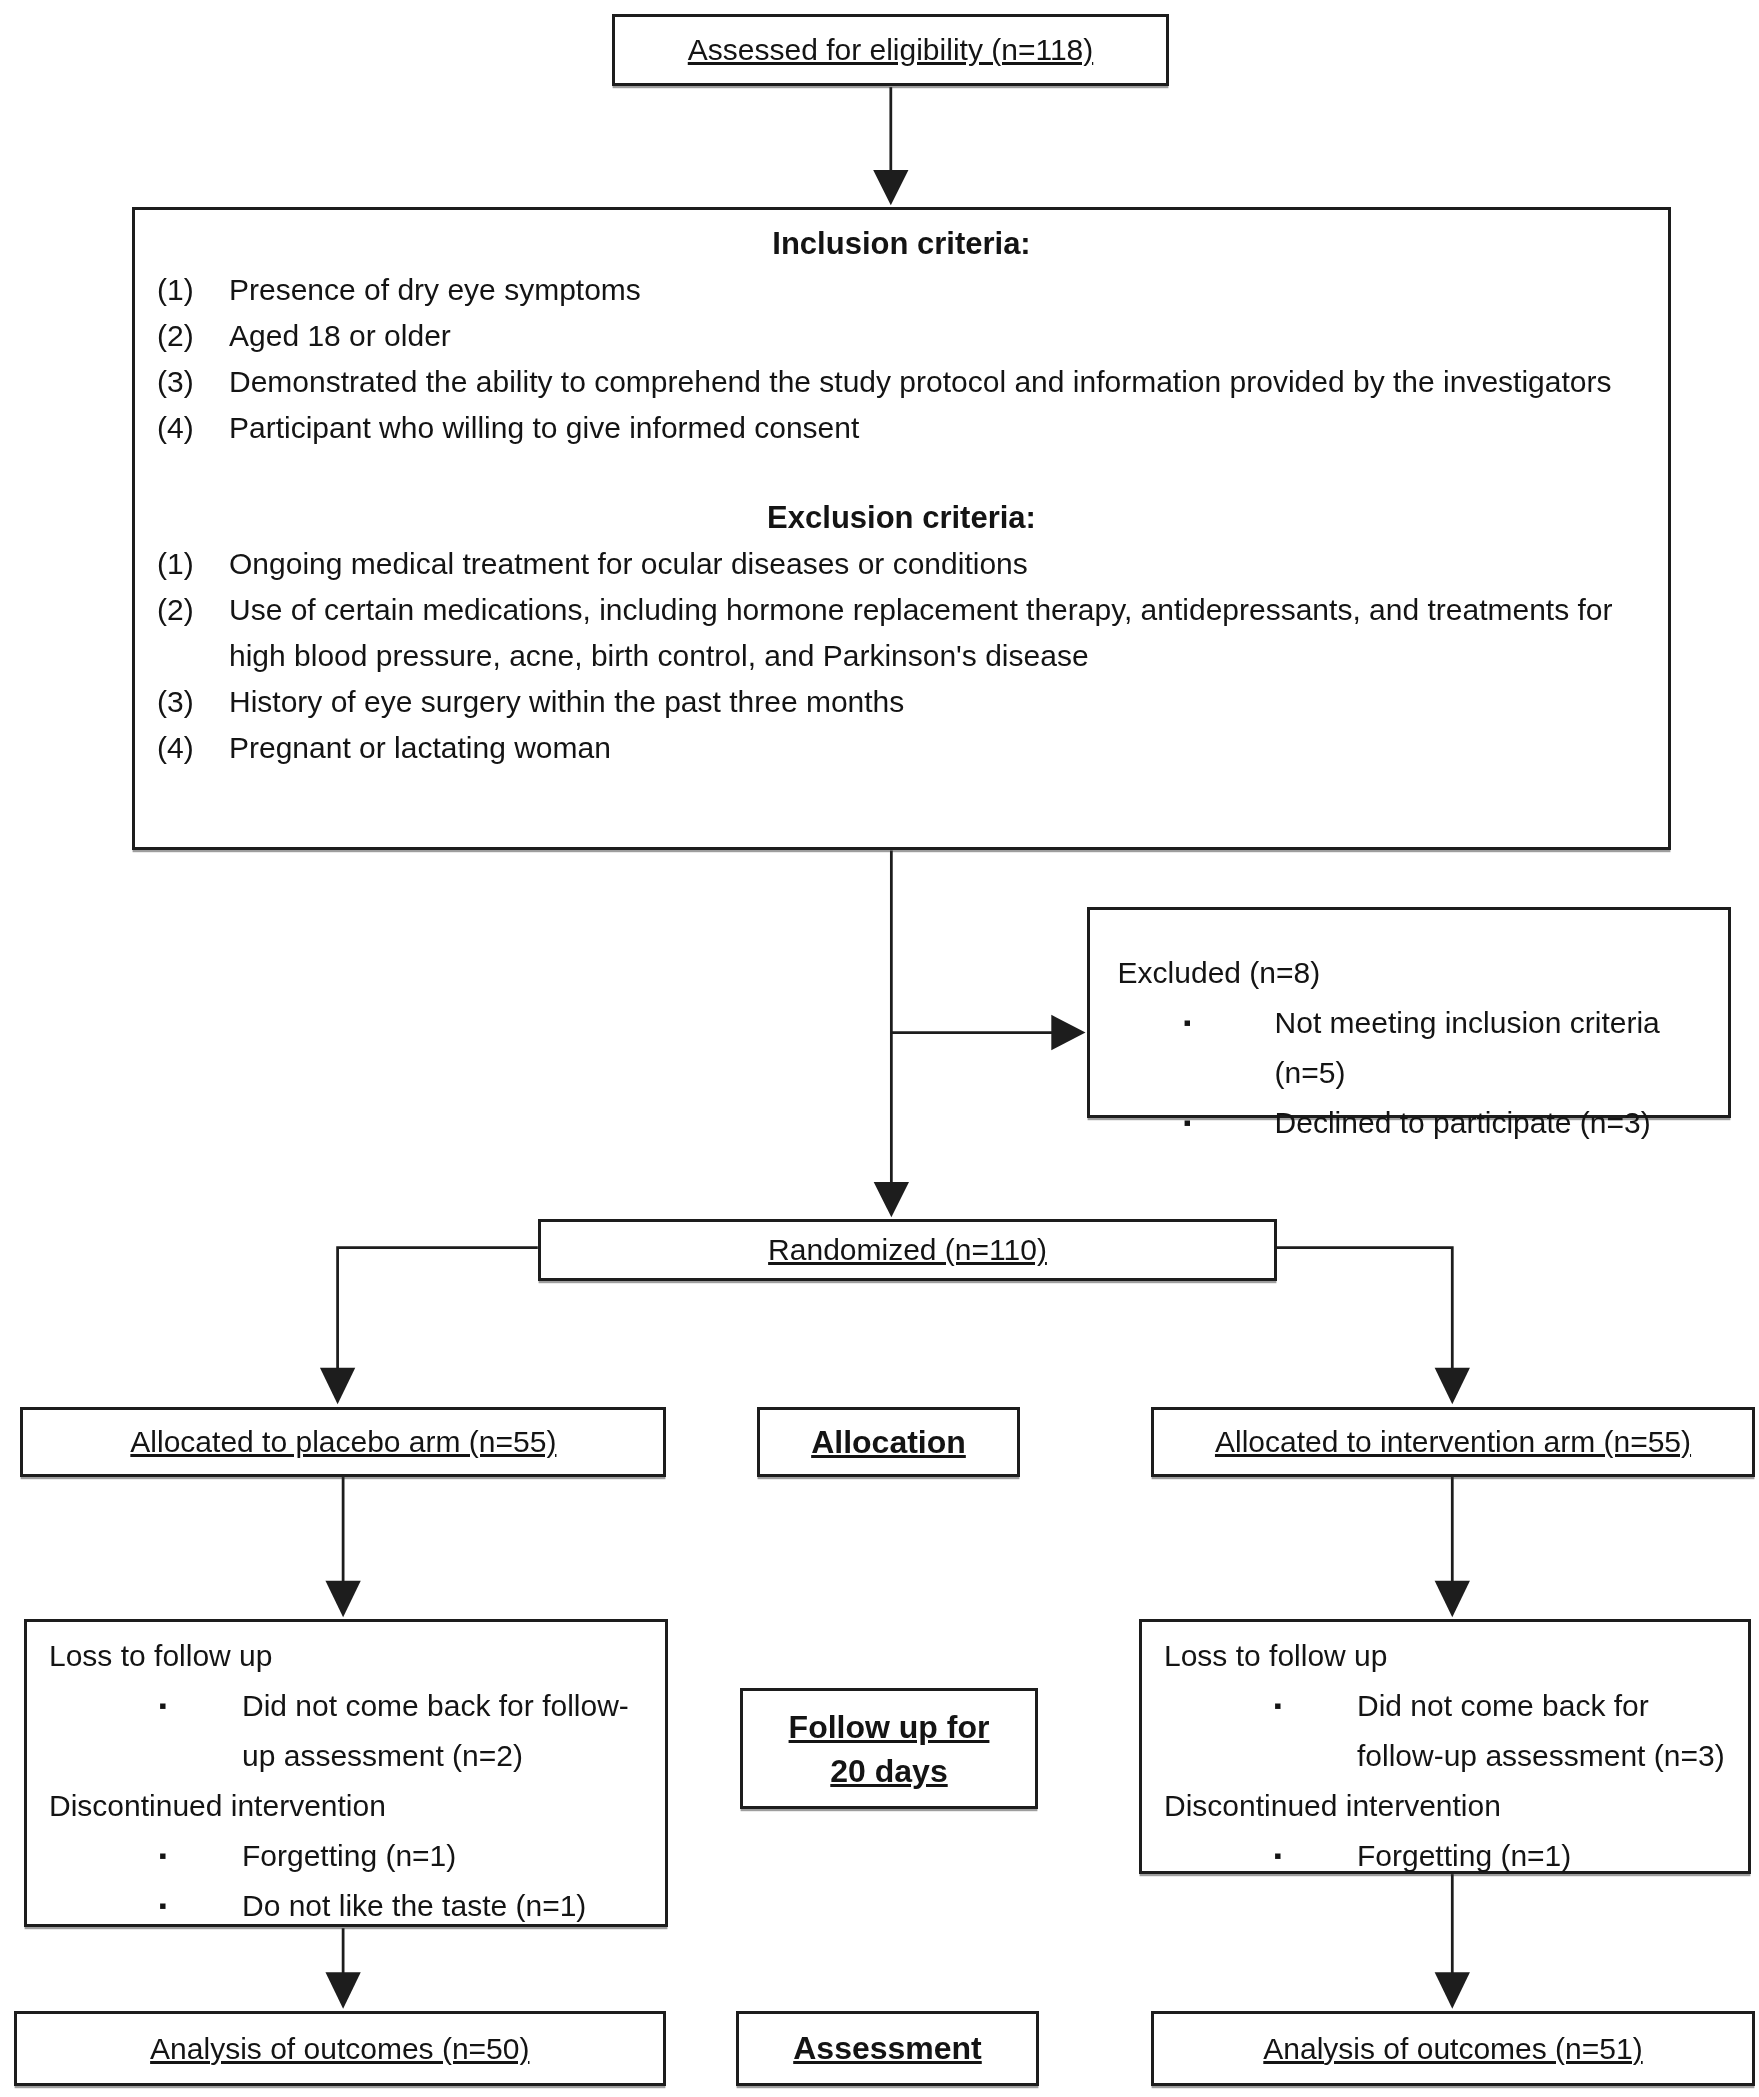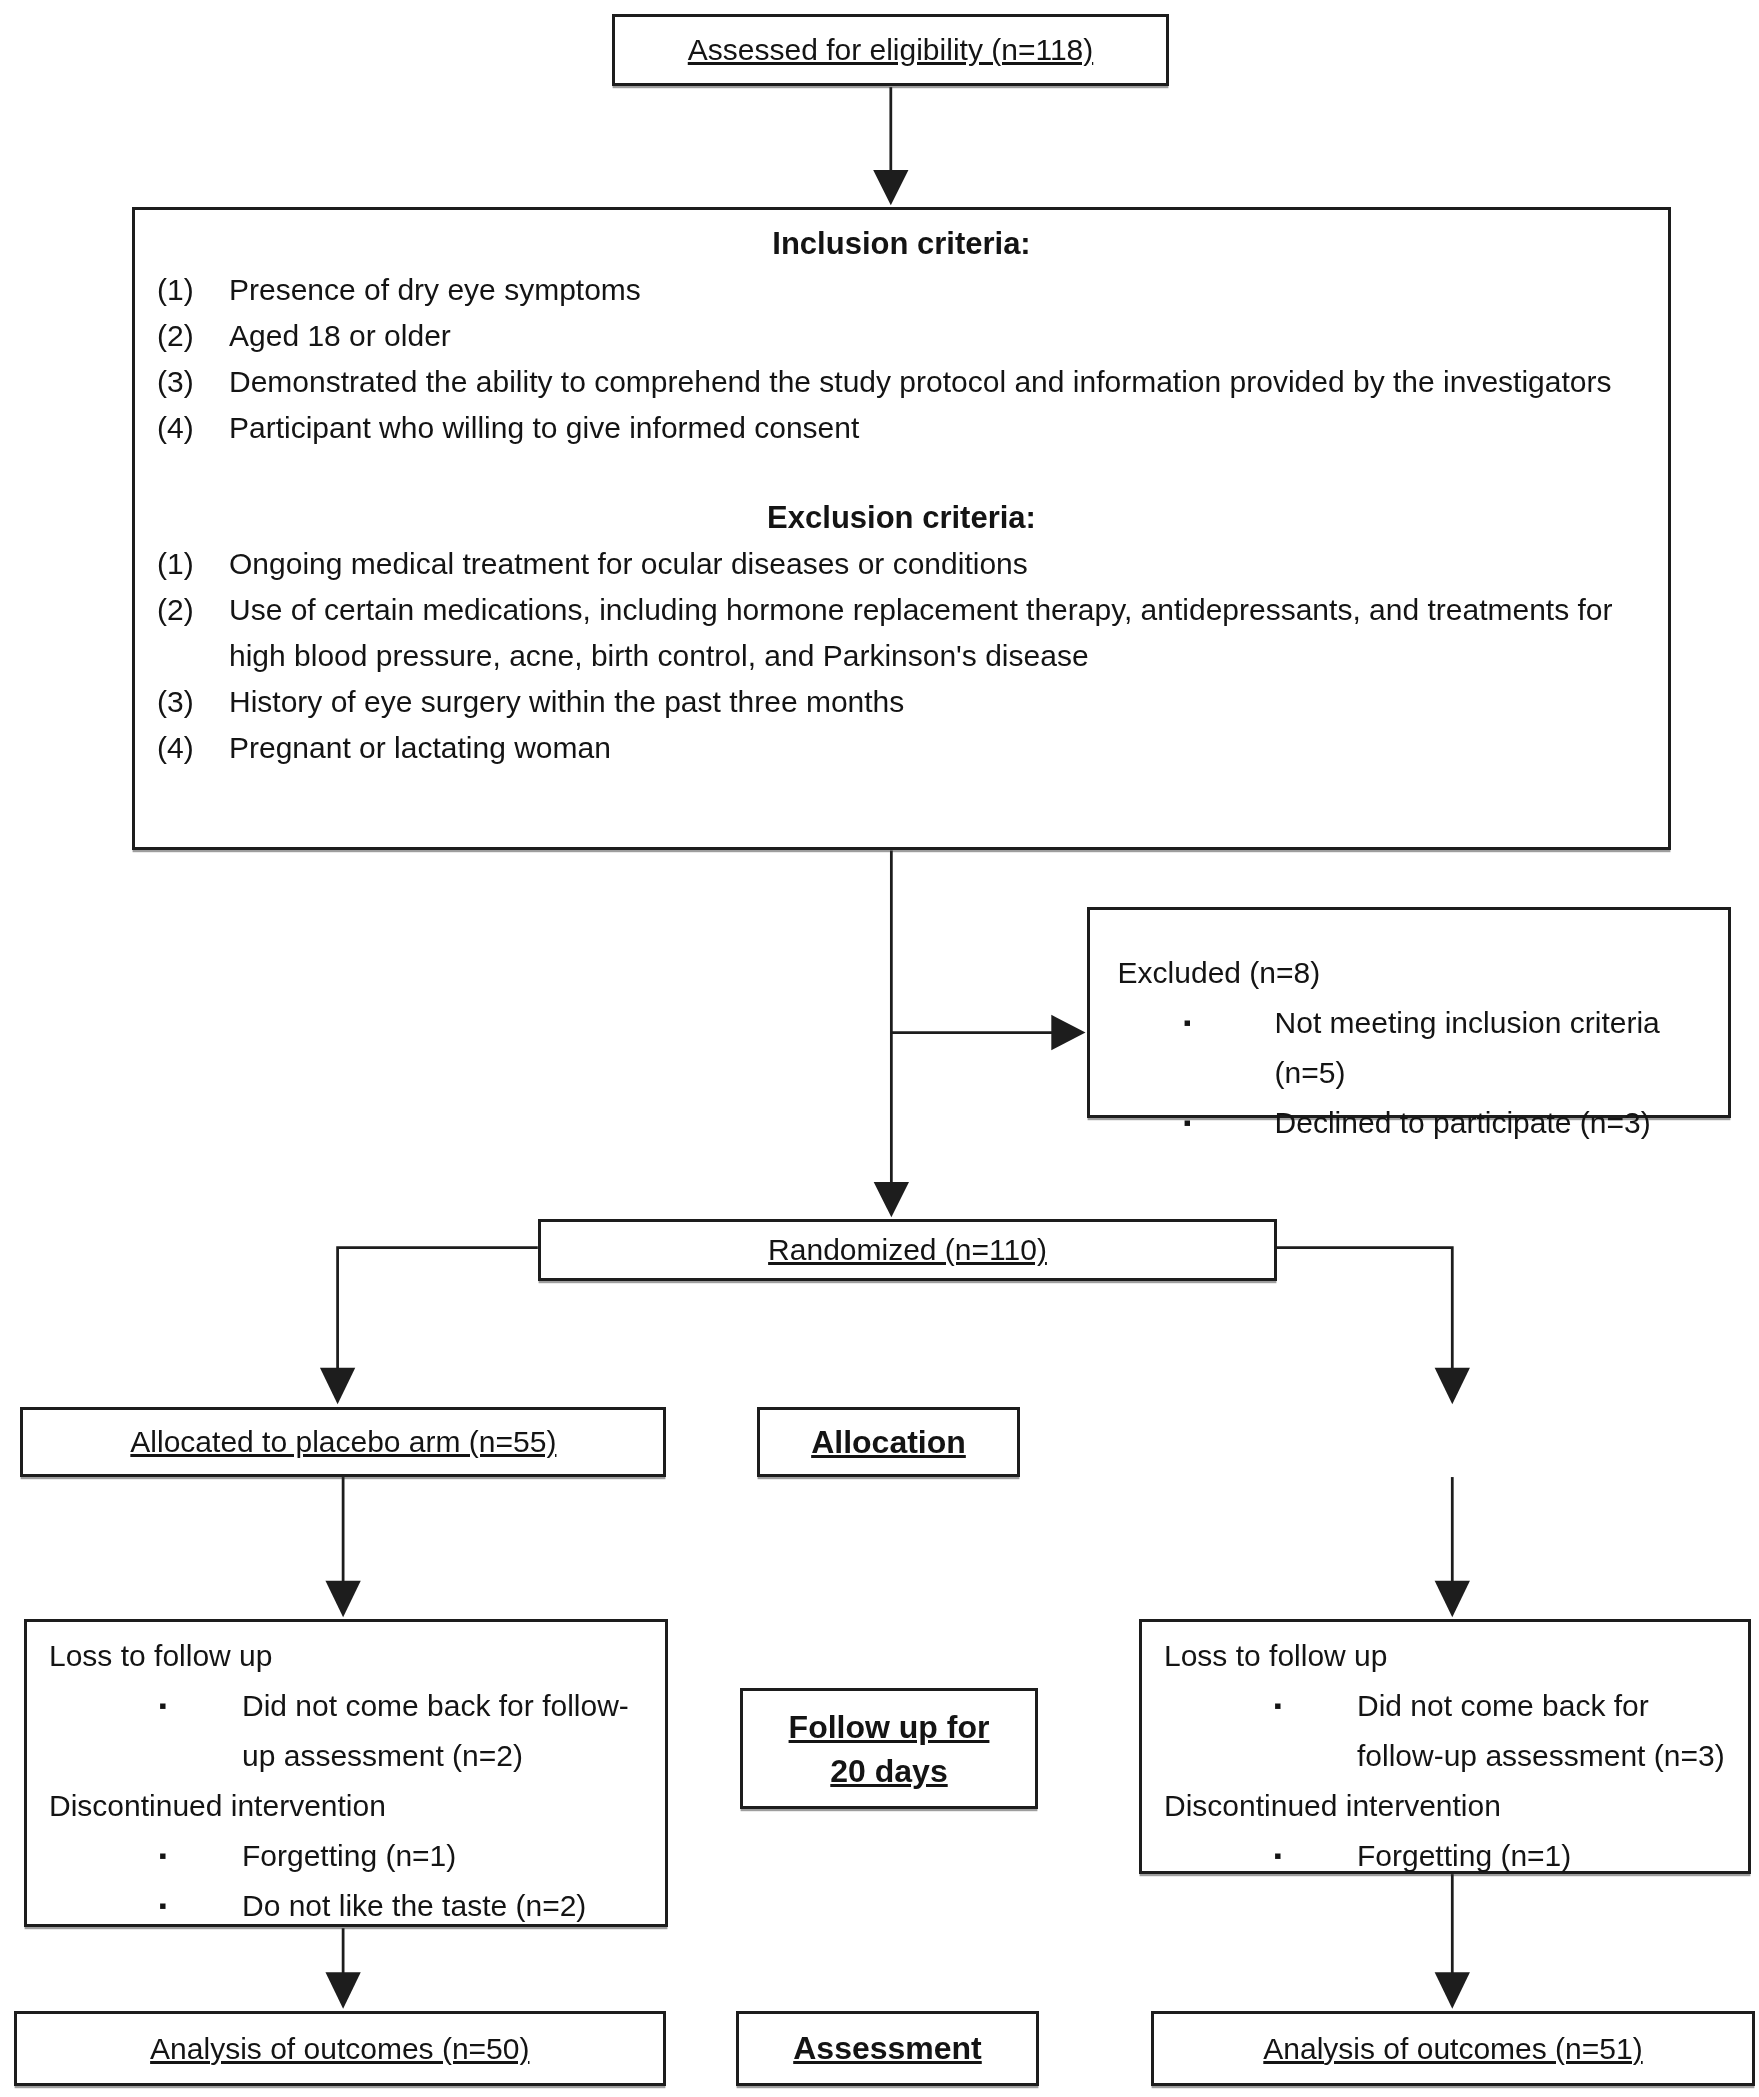--- a/index.html
+++ b/index.html
@@ -126,36 +126,39 @@
   <div class="box center" style="left:538px; top:1219px; width:739px; height:62px;">
     <span class="box-label">Randomized (n=110)</span>
   </div>
 
   <div class="box center" style="left:20.4px; top:1407px; width:646px; height:70px;">
     <span class="box-label">Allocated to placebo arm (n=55)</span>
   </div>
   <div class="box center" style="left:757px; top:1407px; width:263px; height:70px;">
     <span class="stage-label">Allocation</span>
   </div>
+  <div class="box center" style="left:1151px; top:1407px; width:604px; height:70px;">
+    <span class="box-label">Allocated to intervention arm (n=55)</span>
+  </div>
 
   <div class="box" style="left:24px; top:1619px; width:644px; height:308px;">
     <div class="list-content">
       <div class="plain-row">Loss to follow up</div>
       <div class="bullet-row">
         <span class="bullet">▪</span>
         <span class="btxt">Did not come back for follow-up assessment (n=2)</span>
       </div>
       <div class="plain-row">Discontinued intervention</div>
       <div class="bullet-row">
         <span class="bullet">▪</span>
         <span class="btxt">Forgetting (n=1)</span>
       </div>
       <div class="bullet-row">
         <span class="bullet">▪</span>
-        <span class="btxt">Do not like the taste (n=2)</span>
+        <span class="btxt">Do not like the taste (n=1)</span>
       </div>
     </div>
   </div>
 
   <div class="box center" style="left:740px; top:1688px; width:298px; height:121px;">
     <span class="stage-label wrapstage">Follow up for 20 days</span>
   </div>
 
   <div class="box" style="left:1139px; top:1619px; width:612px; height:255px;">
     <div class="list-content">

